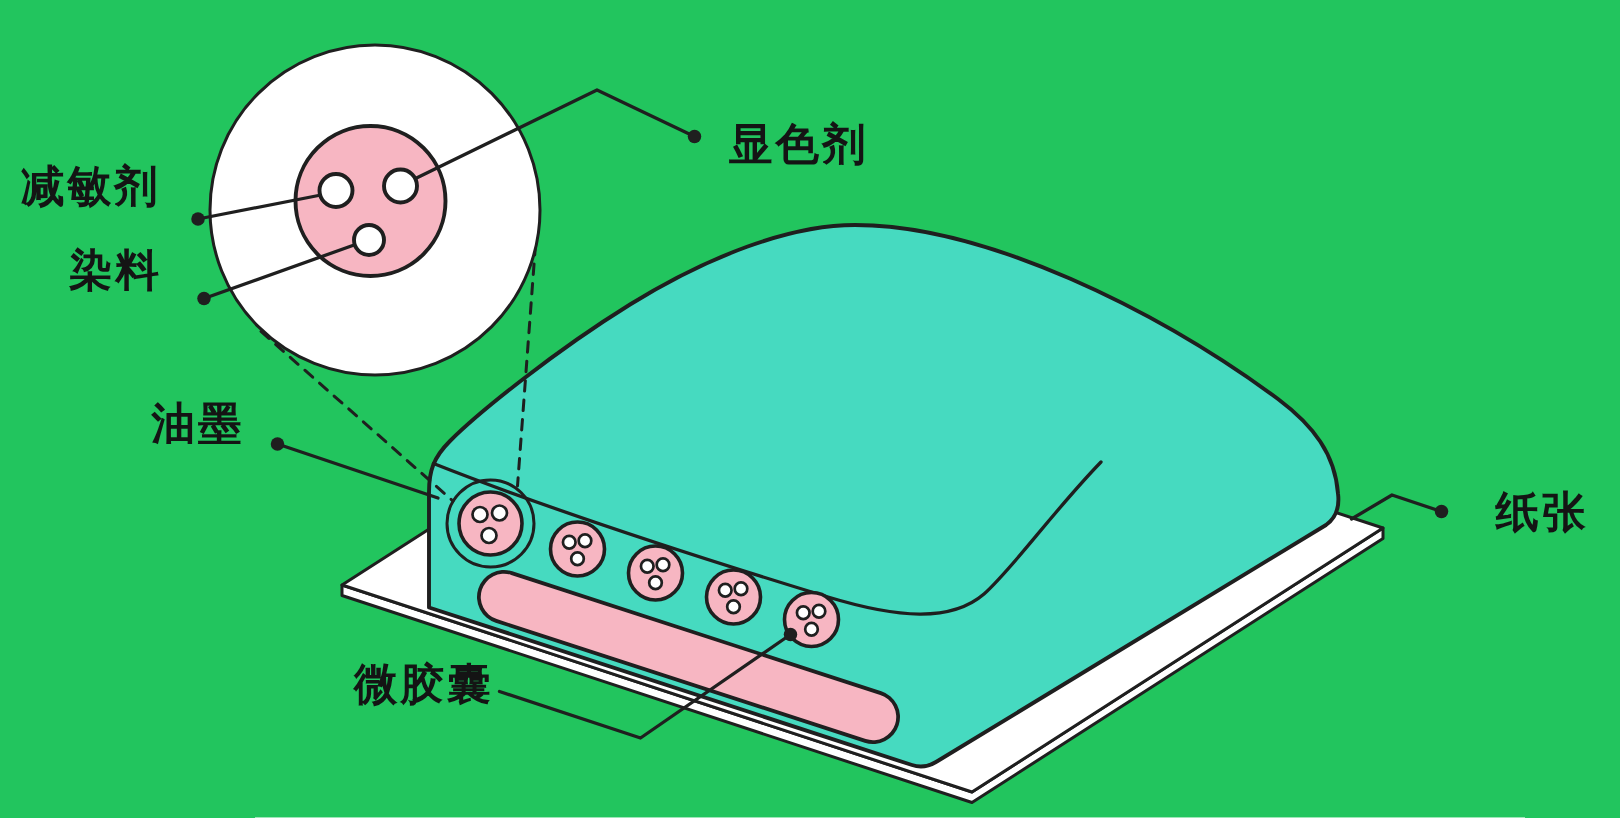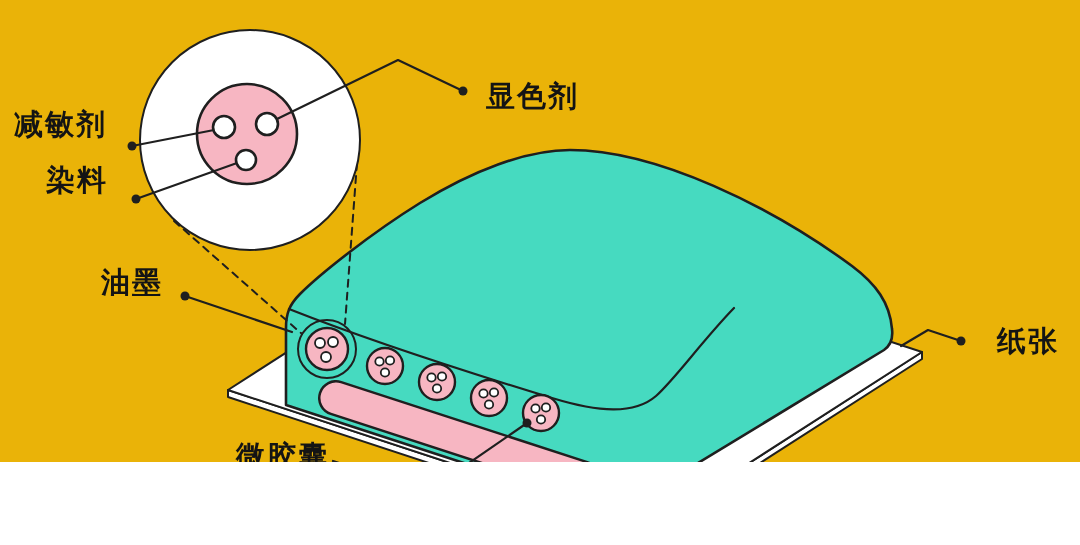--- a/index.html
+++ b/index.html
@@ -2,21 +2,21 @@
 <html style="--coating: #46DAC0; --capsule: #F7B6C2; --line: #1F1F1F; --paper: #FFFFFF;"><head>
 <meta charset="utf-8">
 <style>
   :root{
     --coating:#46DAC0;
     --capsule:#F7B6C2;
     --line:#1F1F1F;
     --paper:#FFFFFF;
   }
   html,body{margin:0;padding:0;background:#fff;}
-  .canvas{position:relative;width:1080px;height:462px;background:#eab308;overflow:hidden;}
+  .canvas{position:relative;width:1080px;height:545px;background:#22c55e;overflow:hidden;}
   svg{display:block;}
   .lead{stroke:var(--line);stroke-width:2.2;fill:none;stroke-linecap:round;stroke-linejoin:round;}
   .dash{stroke:var(--line);stroke-width:2;fill:none;stroke-dasharray:7 6;stroke-linecap:round;}
   .edge{stroke:var(--line);stroke-linejoin:round;}
   .dot{fill:var(--line);stroke:none;}
   text.lbl{font-family:"Liberation Sans",sans-serif;font-size:29px;font-weight:600;fill:#141414;letter-spacing:2px;}
 </style>
 </head>
 <body>
 

